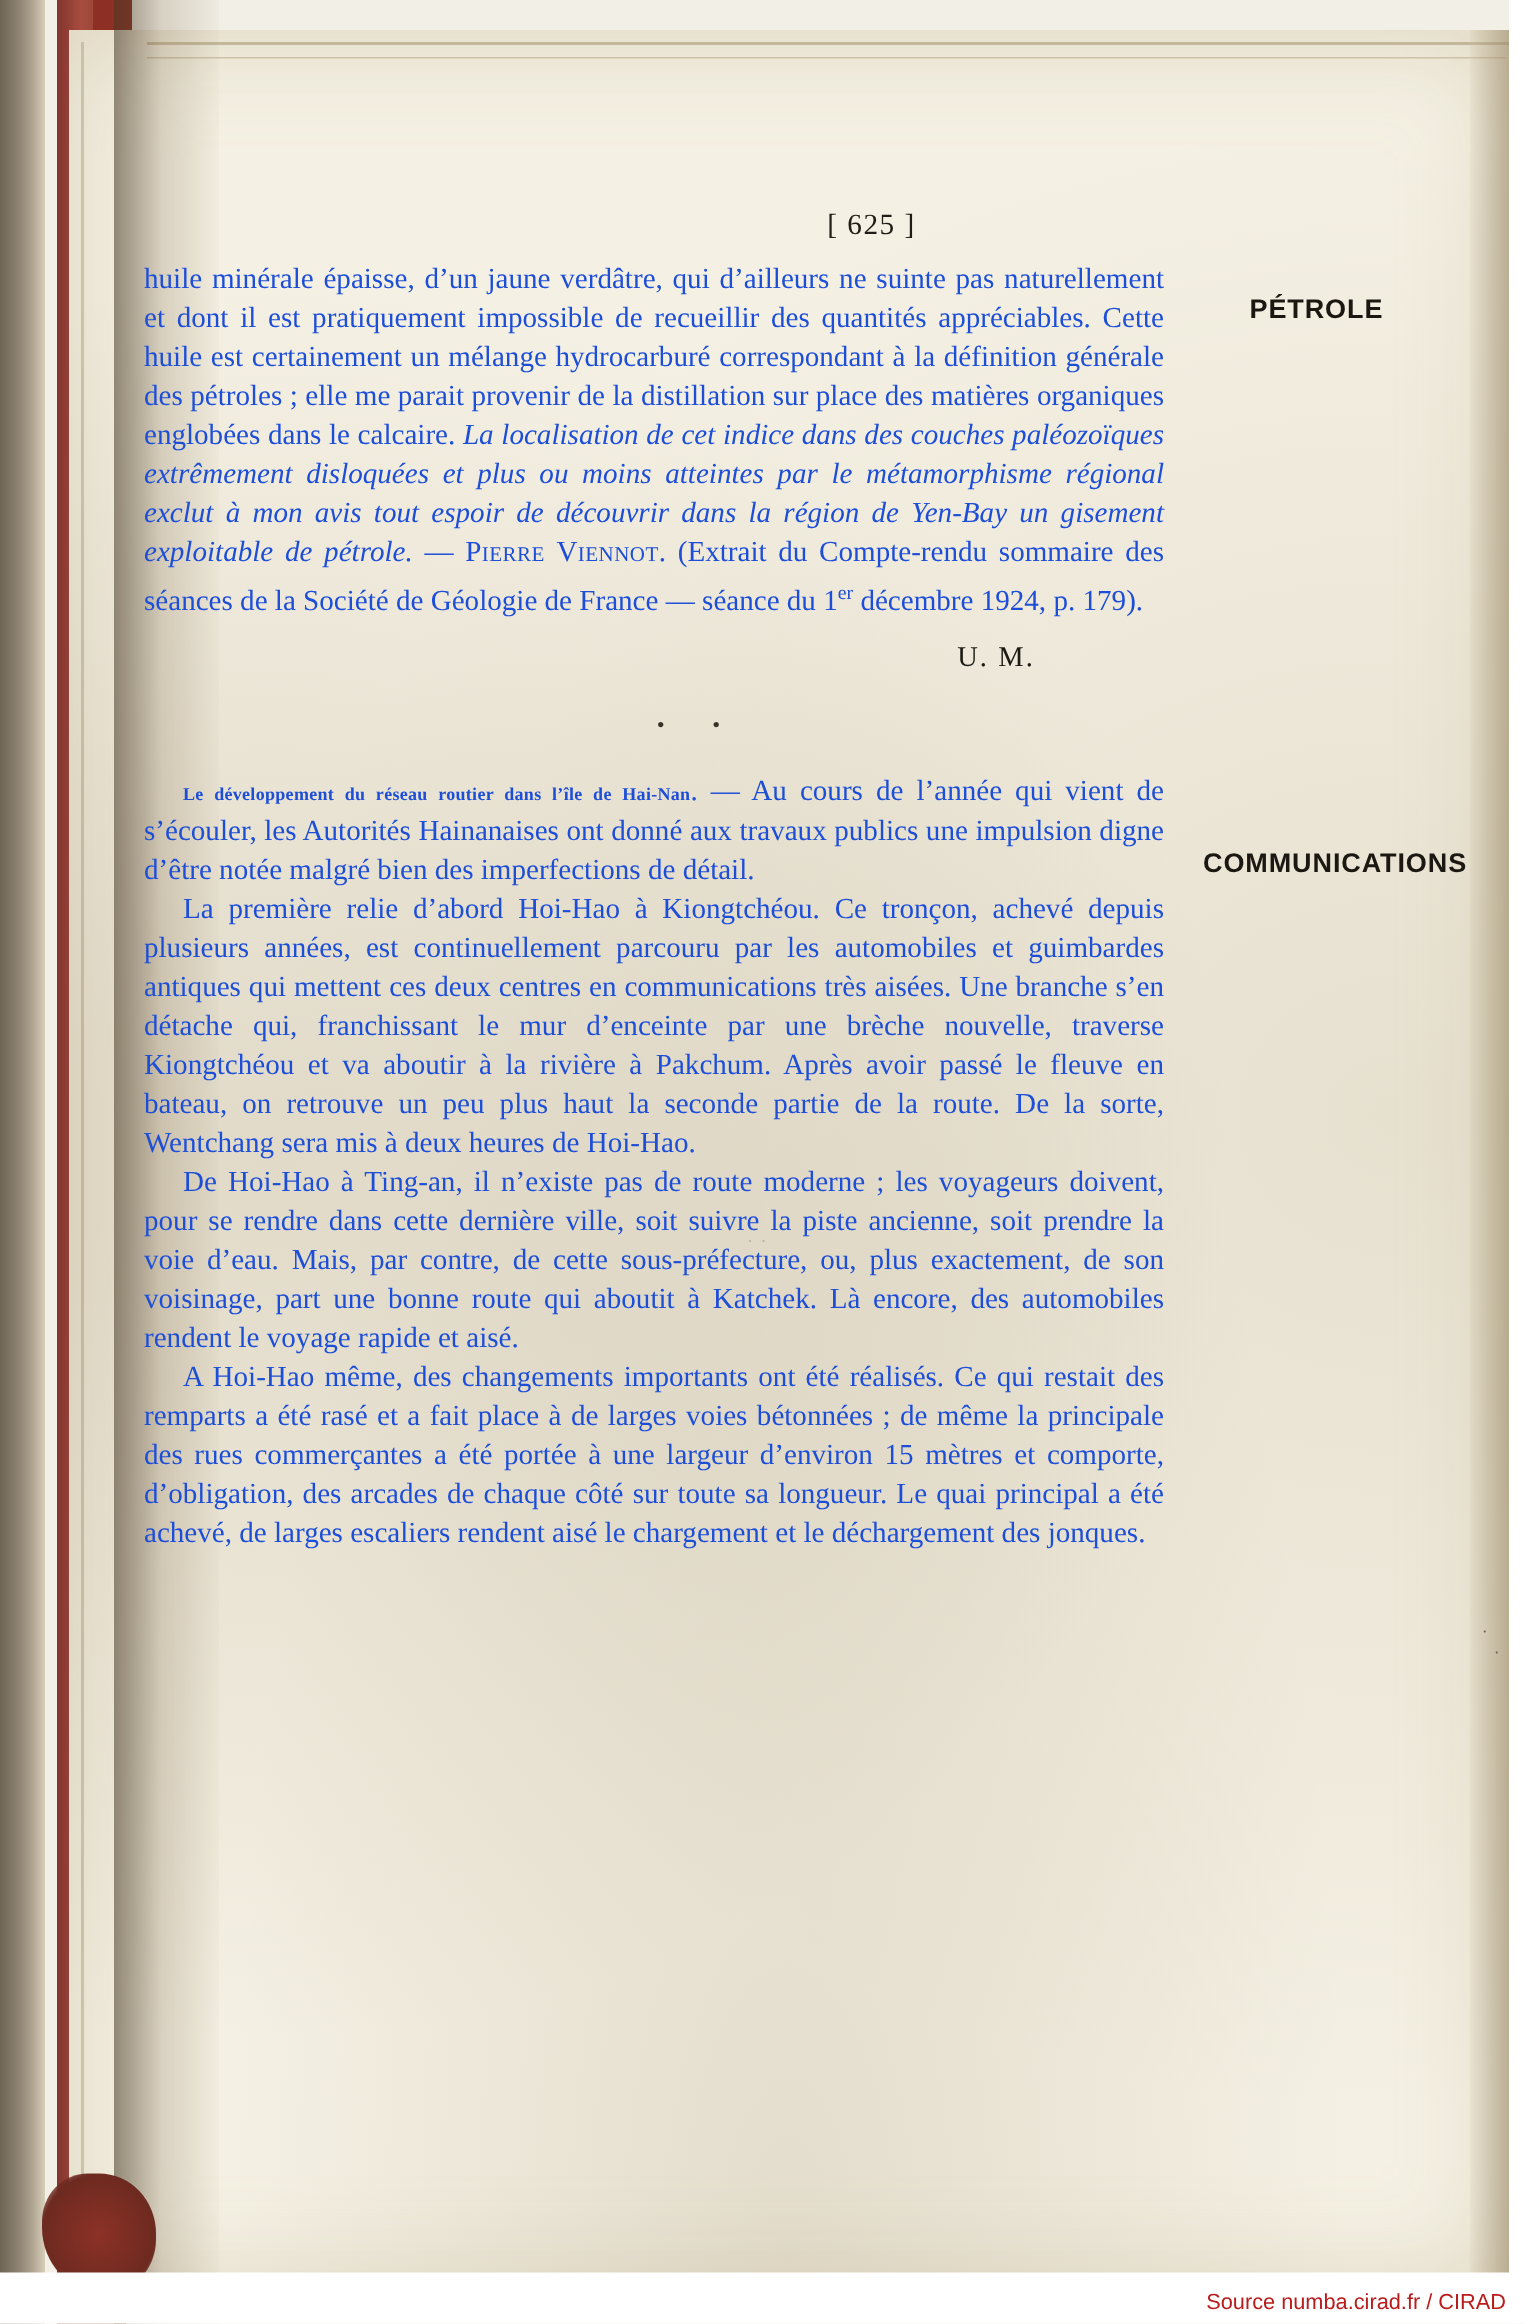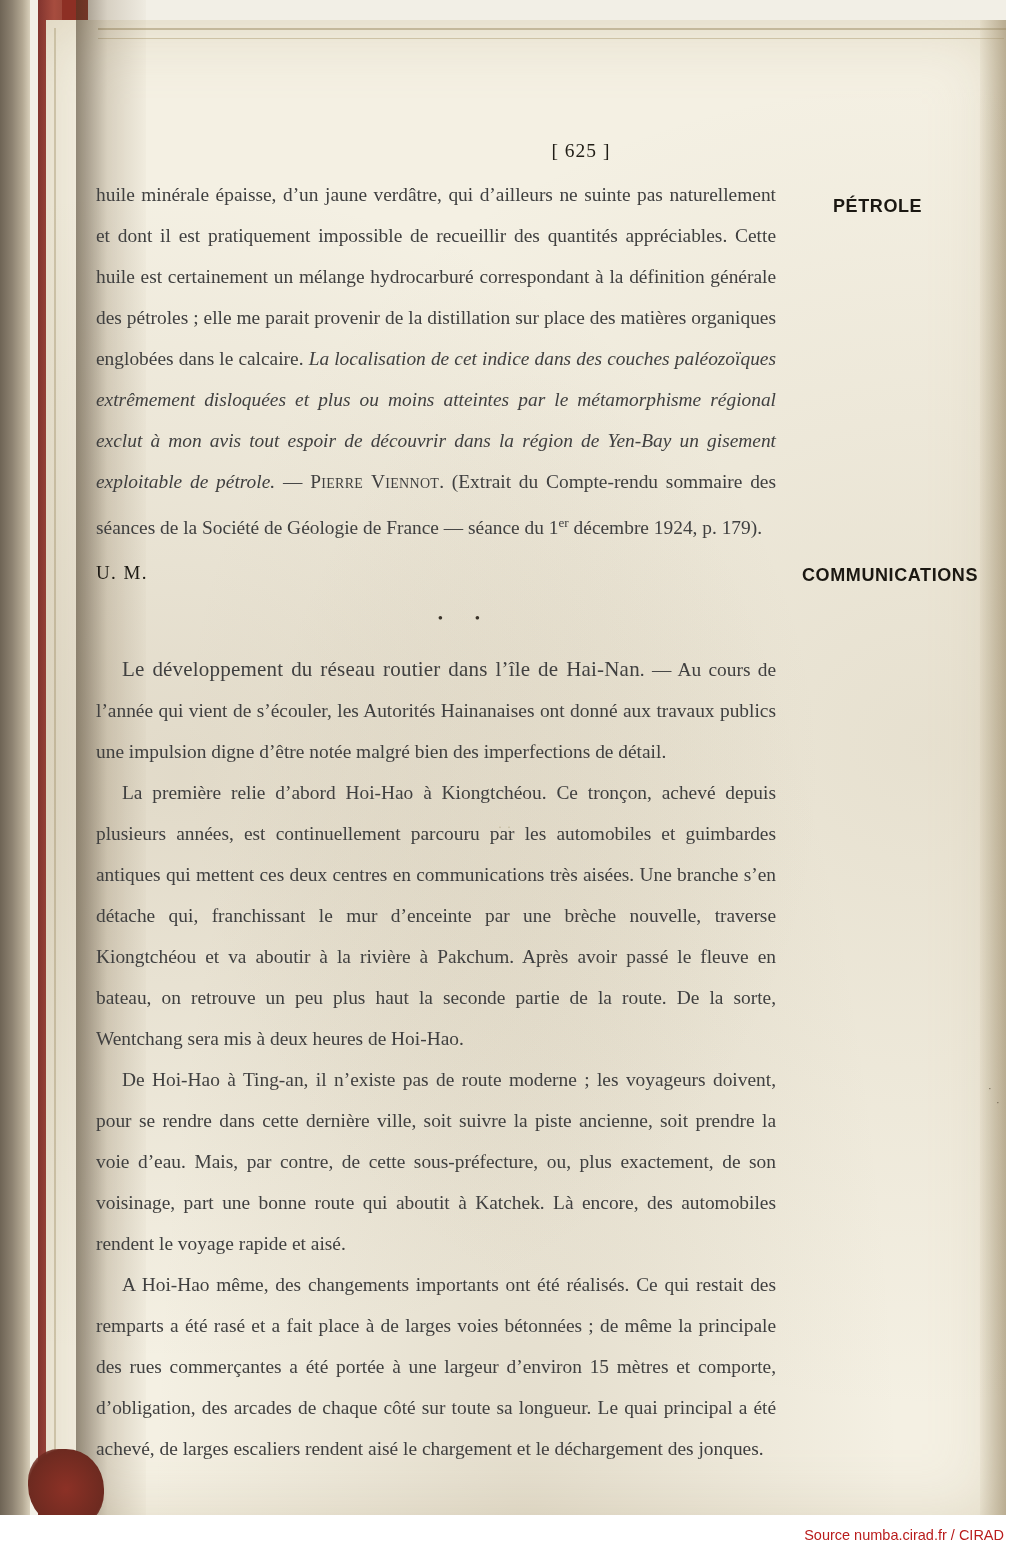--- a/index.html
+++ b/index.html
@@ -124,52 +124,52 @@
   .page-number {
     text-align: center;
     font-size: 19.5px;
     letter-spacing: 1px;
     margin-left: 290px;
     margin-bottom: 12px;
     color: #201d16;
   }
   .para {
     font-size: 19.4px;
-    line-height: 41px;
+    line-height: 26px;
     text-align: justify;
     margin: 0 0 0 0;
-    color: #404040;
+    color: #1d4ed8;
     text-indent: 0;
   }
   .para.indent { text-indent: 26px; }
   .para + .para { margin-top: 0px; }
   .ital { font-style: italic; }
   .smallcaps {
     font-variant: small-caps;
     letter-spacing: .3px;
   }
   .sup { font-size: .68em; vertical-align: super; }
 
   .signature {
-    text-align: left;
+    text-align: right;
     font-size: 19px;
     letter-spacing: 1.4px;
     margin-top: 14px;
     padding-right: 86px;
   }
   .dots {
     text-align: center;
     letter-spacing: 14px;
     font-size: 15px;
     color: #3a332a;
     margin: 26px 0 22px 60px;
   }
   .section-head {
-    font-weight: normal;
-    font-size: 21px;
+    font-weight: bold;
+    font-size: 12px;
     letter-spacing: .2px;
     margin-top: 45px;
   }
 
   
   .margin-note {
     position: absolute;
     font-family: "Liberation Sans", sans-serif;
     font-weight: bold;
     font-size: 18px;

